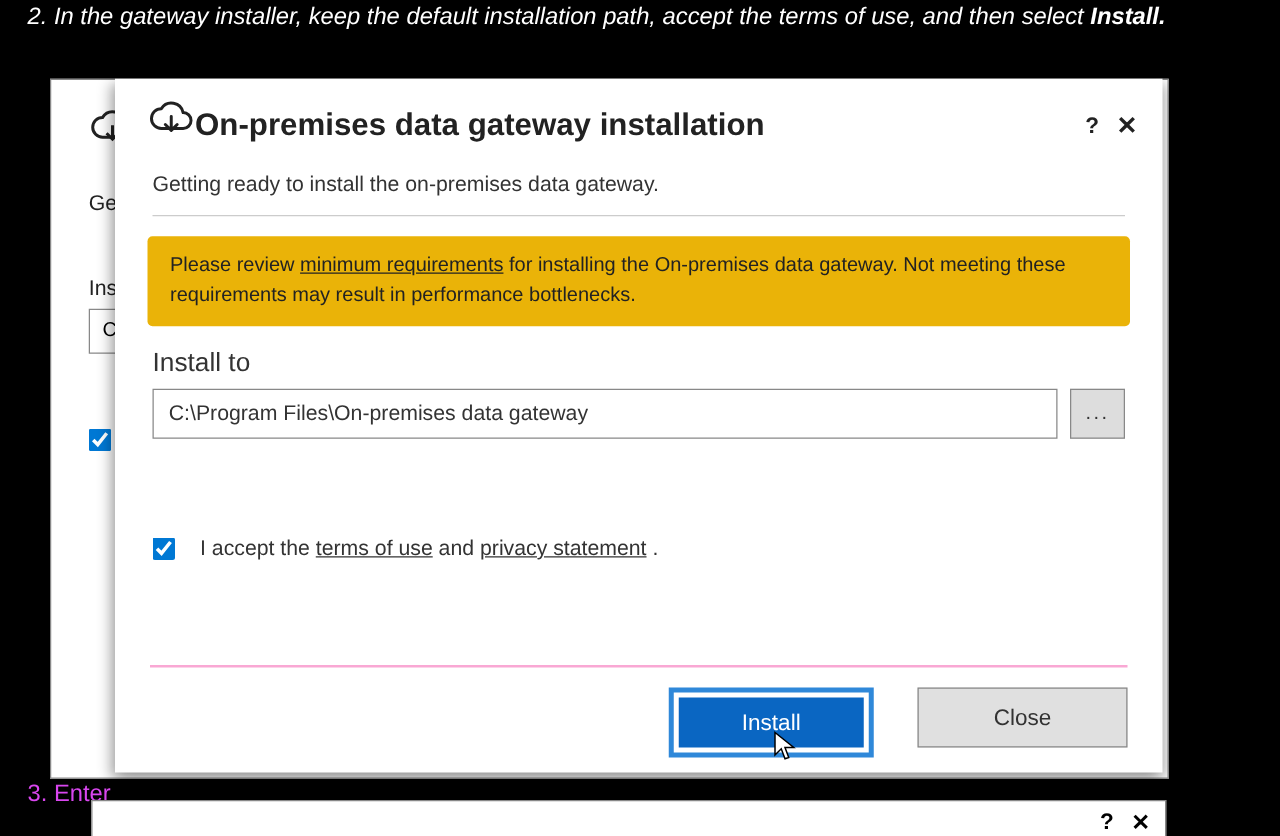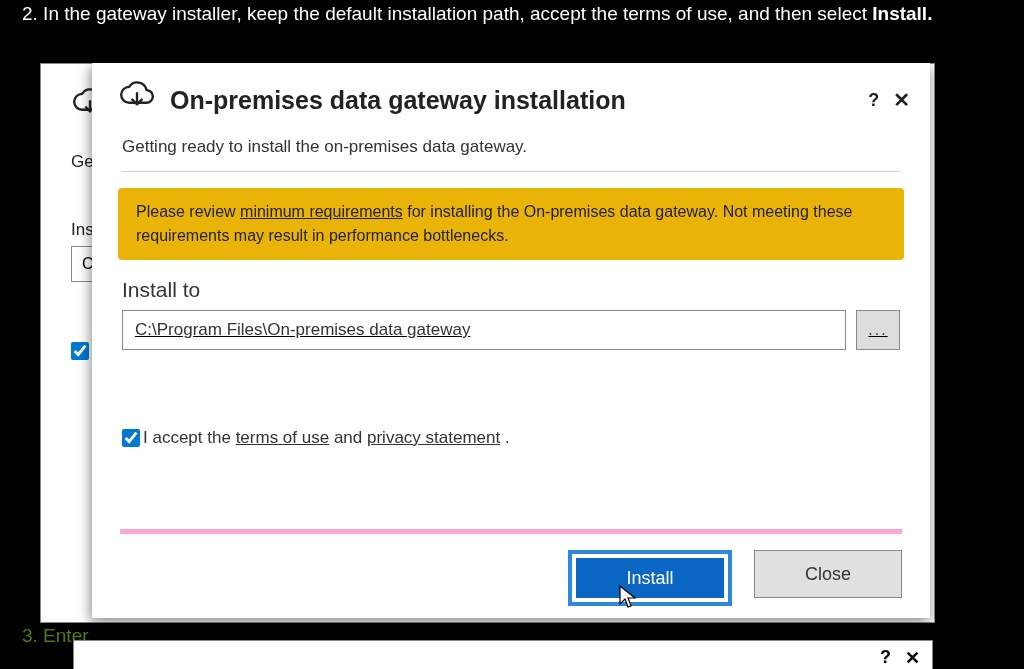--- a/index.html
+++ b/index.html
@@ -13,20 +13,21 @@
       width: 1024px;
       height: 669px;
       overflow: hidden;
       position: relative;
     }
     .instruction-text {
       color: #fff;
       font-size: 19px;
       padding: 0 18px 6px 22px;
       line-height: 1.5;
+      font-style: italic;
     }
     .instruction-text .bold {
       font-weight: 600;
     }
     .back-window {
       position: absolute;
       left: 40px;
       top: 63px;
       width: 895px;
       height: 560px;
@@ -75,21 +76,20 @@
     }
     .title-row {
       display: flex;
       align-items: center;
       justify-content: space-between;
       padding: 16px 20px 10px 26px;
     }
     .title-left {
       display: flex;
       align-items: center;
-      gap: 14px;
     }
     .title-text {
       font-size: 25px;
       font-weight: 600;
       color: #222;
     }
     .title-right {
       display: flex;
       align-items: center;
       gap: 14px;
@@ -131,21 +131,20 @@
     }
     .install-label {
       font-size: 21px;
       color: #333;
       margin-bottom: 8px;
     }
     .input-row {
       display: flex;
       gap: 10px;
       align-items: flex-end;
-      text-decoration: underline;
     }
     .path-input {
       flex: 1;
       border: 1px solid #888;
       padding: 8px 12px;
       font-size: 17px;
       color: #333;
       height: 40px;
       font-family: inherit;
     }
@@ -155,21 +154,21 @@
       border: 1px solid #888;
       background: #ddd;
       font-size: 16px;
       letter-spacing: 2px;
       color: #333;
       cursor: pointer;
     }
     .accept-row {
       display: flex;
       align-items: center;
-      gap: 3px;
+      gap: 20px;
       padding: 0 30px;
       margin-top: 78px;
     }
     .checkbox {
       width: 18px;
       height: 18px;
       accent-color: #0078d4;
     }
     .accept-text {
       font-size: 17px;
@@ -177,51 +176,51 @@
     }
     .accept-text .link {
       text-decoration: underline;
       color: #333;
     }
     .footer-row {
       position: absolute;
       bottom: 12px;
       right: 28px;
       left: 28px;
-      border-top: 5px solid #f9a8d4;
+      border-top: 2px solid #f9a8d4;
       padding-top: 16px;
       display: flex;
       justify-content: flex-end;
-      gap: 22px;
+      gap: 35px;
     }
     .install-wrap {
       border: 4px solid #2f88d9;
       padding: 4px;
     }
     .install-btn {
       background: #0a66c2;
       color: #fff;
       border: none;
       width: 148px;
       height: 40px;
       font-size: 18px;
       cursor: pointer;
       position: relative;
     }
     .close-btn {
       background: #e0e0e0;
       border: 1px solid #888;
-      width: 148px;
+      width: 168px;
       height: 48px;
       font-size: 18px;
       color: #333;
       cursor: pointer;
     }
     .step3 {
-      color: #4d7c0f;
+      color: #d946ef;
       font-size: 19px;
       position: absolute;
       left: 22px;
       top: 625px;
     }
     .cursor {
       position: absolute;
       pointer-events: none;
     }
     .bottom-back {

